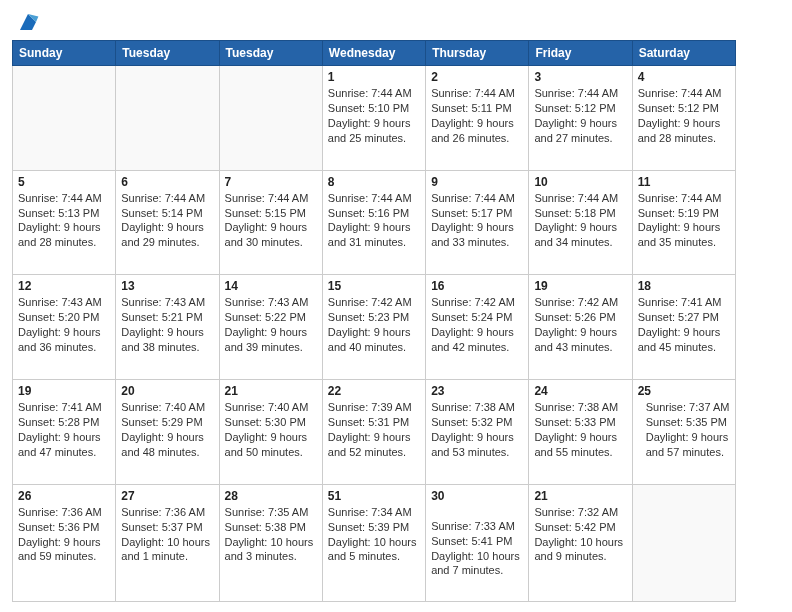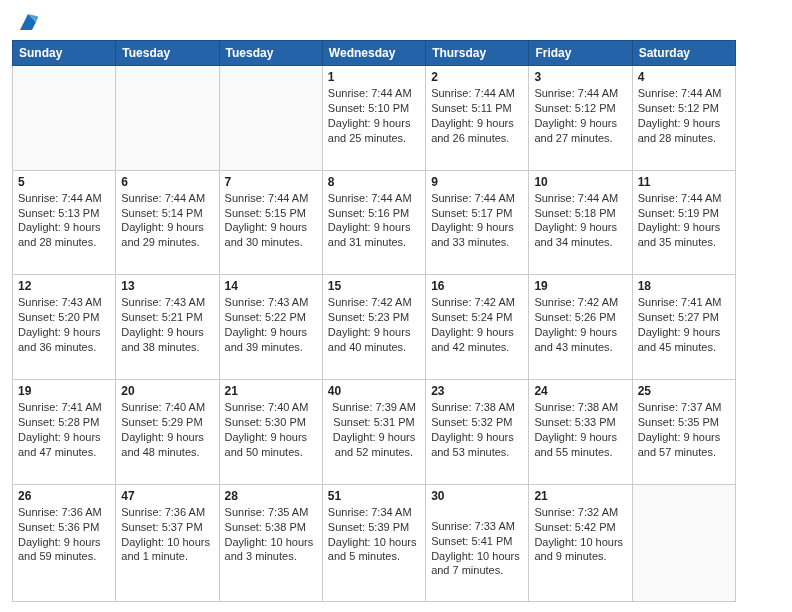--- a/index.html
+++ b/index.html
@@ -281,58 +281,58 @@
 and 48 minutes.</div>
           </td>
           <td>
             <div class="day-number">21</div>
             <div class="day-info" style="white-space: pre-line;">Sunrise: 7:40 AM
 Sunset: 5:30 PM
 Daylight: 9 hours
 and 50 minutes.</div>
           </td>
           <td>
-            <div class="day-number">40</div>
-            <div class="day-info" style="white-space: pre-line; text-align: center;">Sunrise: 7:39 AM
+            <div class="day-number">22</div>
+            <div class="day-info" style="white-space: pre-line;">Sunrise: 7:39 AM
 Sunset: 5:31 PM
 Daylight: 9 hours
 and 52 minutes.</div>
           </td>
           <td>
             <div class="day-number">23</div>
             <div class="day-info" style="white-space: pre-line;">Sunrise: 7:38 AM
 Sunset: 5:32 PM
 Daylight: 9 hours
 and 53 minutes.</div>
           </td>
           <td>
             <div class="day-number">24</div>
             <div class="day-info" style="white-space: pre-line;">Sunrise: 7:38 AM
 Sunset: 5:33 PM
 Daylight: 9 hours
 and 55 minutes.</div>
           </td>
           <td>
             <div class="day-number">25</div>
-            <div class="day-info" style="white-space: pre-line;">Sunrise: 7:37 AM
+            <div class="day-info" style="white-space: pre-line; margin-left: 8px;">Sunrise: 7:37 AM
 Sunset: 5:35 PM
 Daylight: 9 hours
 and 57 minutes.</div>
           </td>
         </tr>
         <tr>
           <td>
             <div class="day-number">26</div>
             <div class="day-info" style="white-space: pre-line;">Sunrise: 7:36 AM
 Sunset: 5:36 PM
 Daylight: 9 hours
 and 59 minutes.</div>
           </td>
           <td>
-            <div class="day-number">47</div>
+            <div class="day-number">27</div>
             <div class="day-info" style="white-space: pre-line;">Sunrise: 7:36 AM
 Sunset: 5:37 PM
 Daylight: 10 hours
 and 1 minute.</div>
           </td>
           <td>
             <div class="day-number">28</div>
             <div class="day-info" style="white-space: pre-line;">Sunrise: 7:35 AM
 Sunset: 5:38 PM
 Daylight: 10 hours

